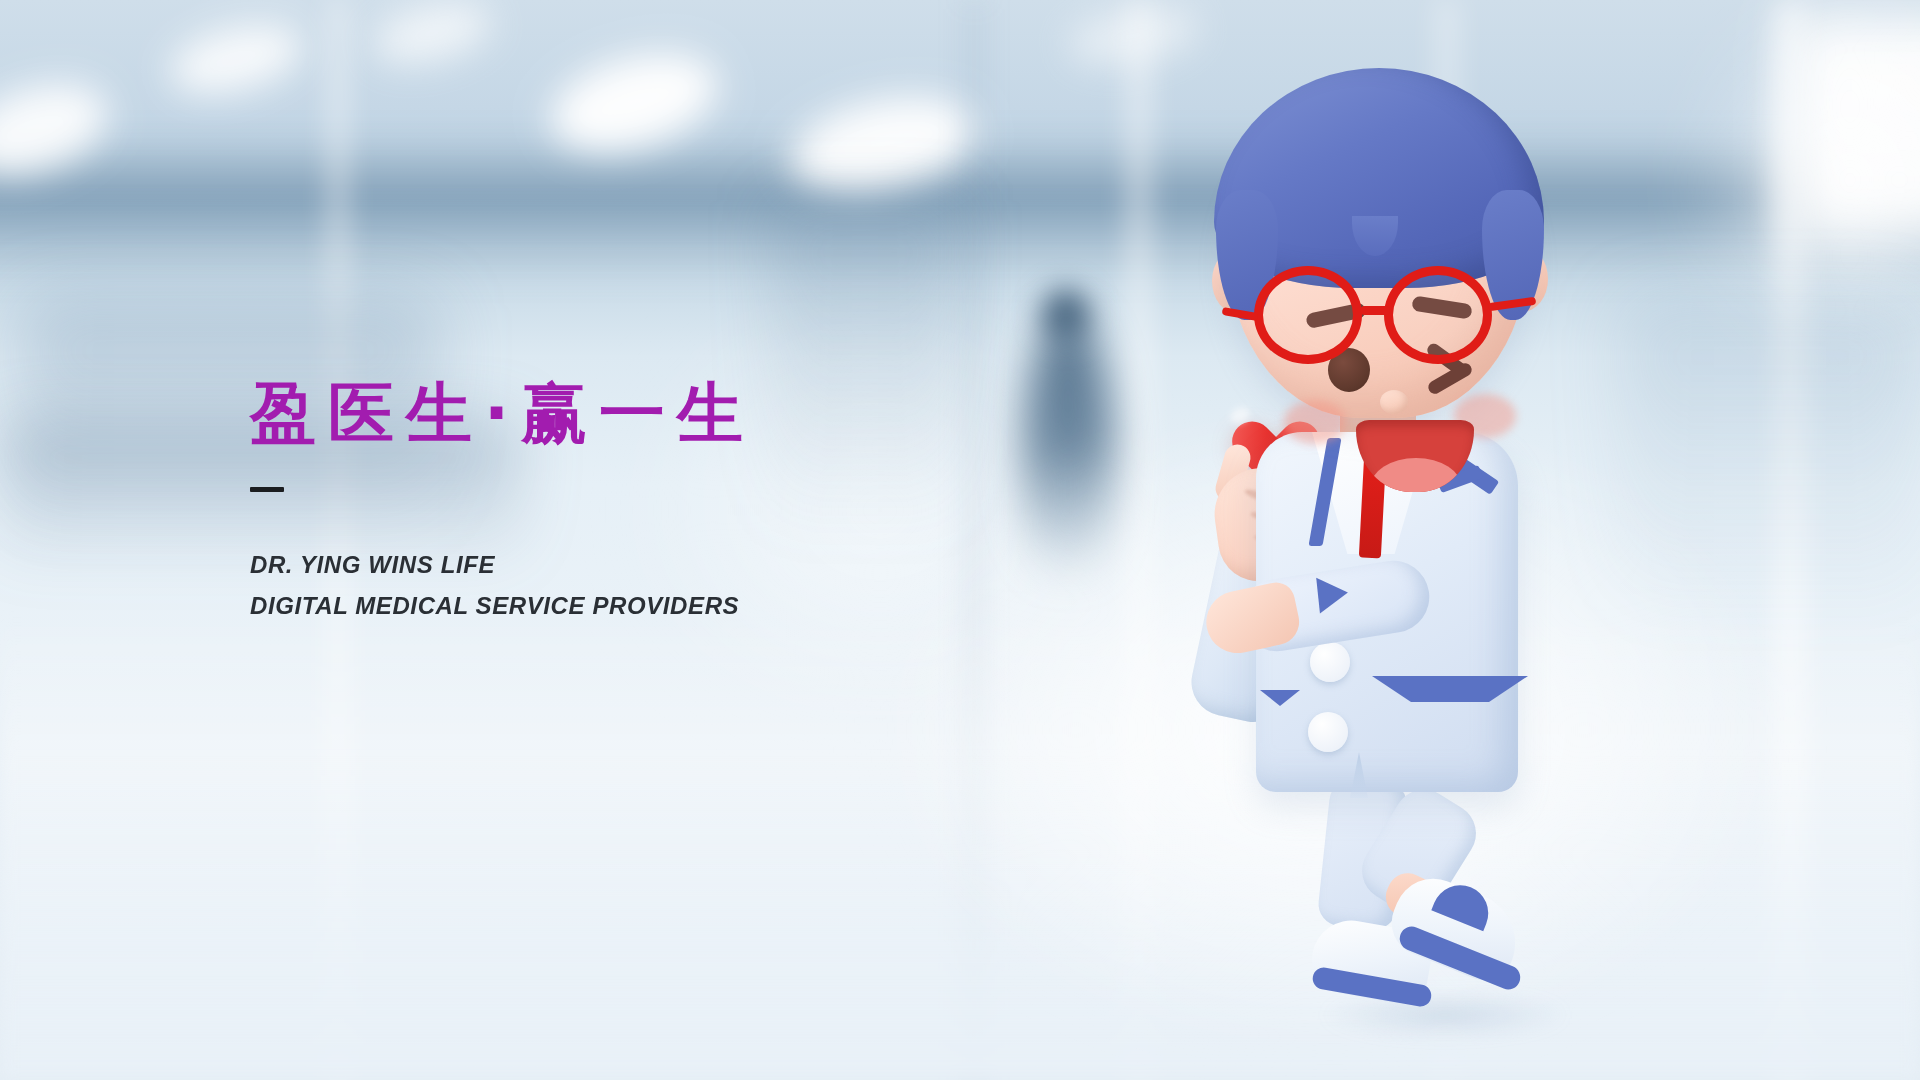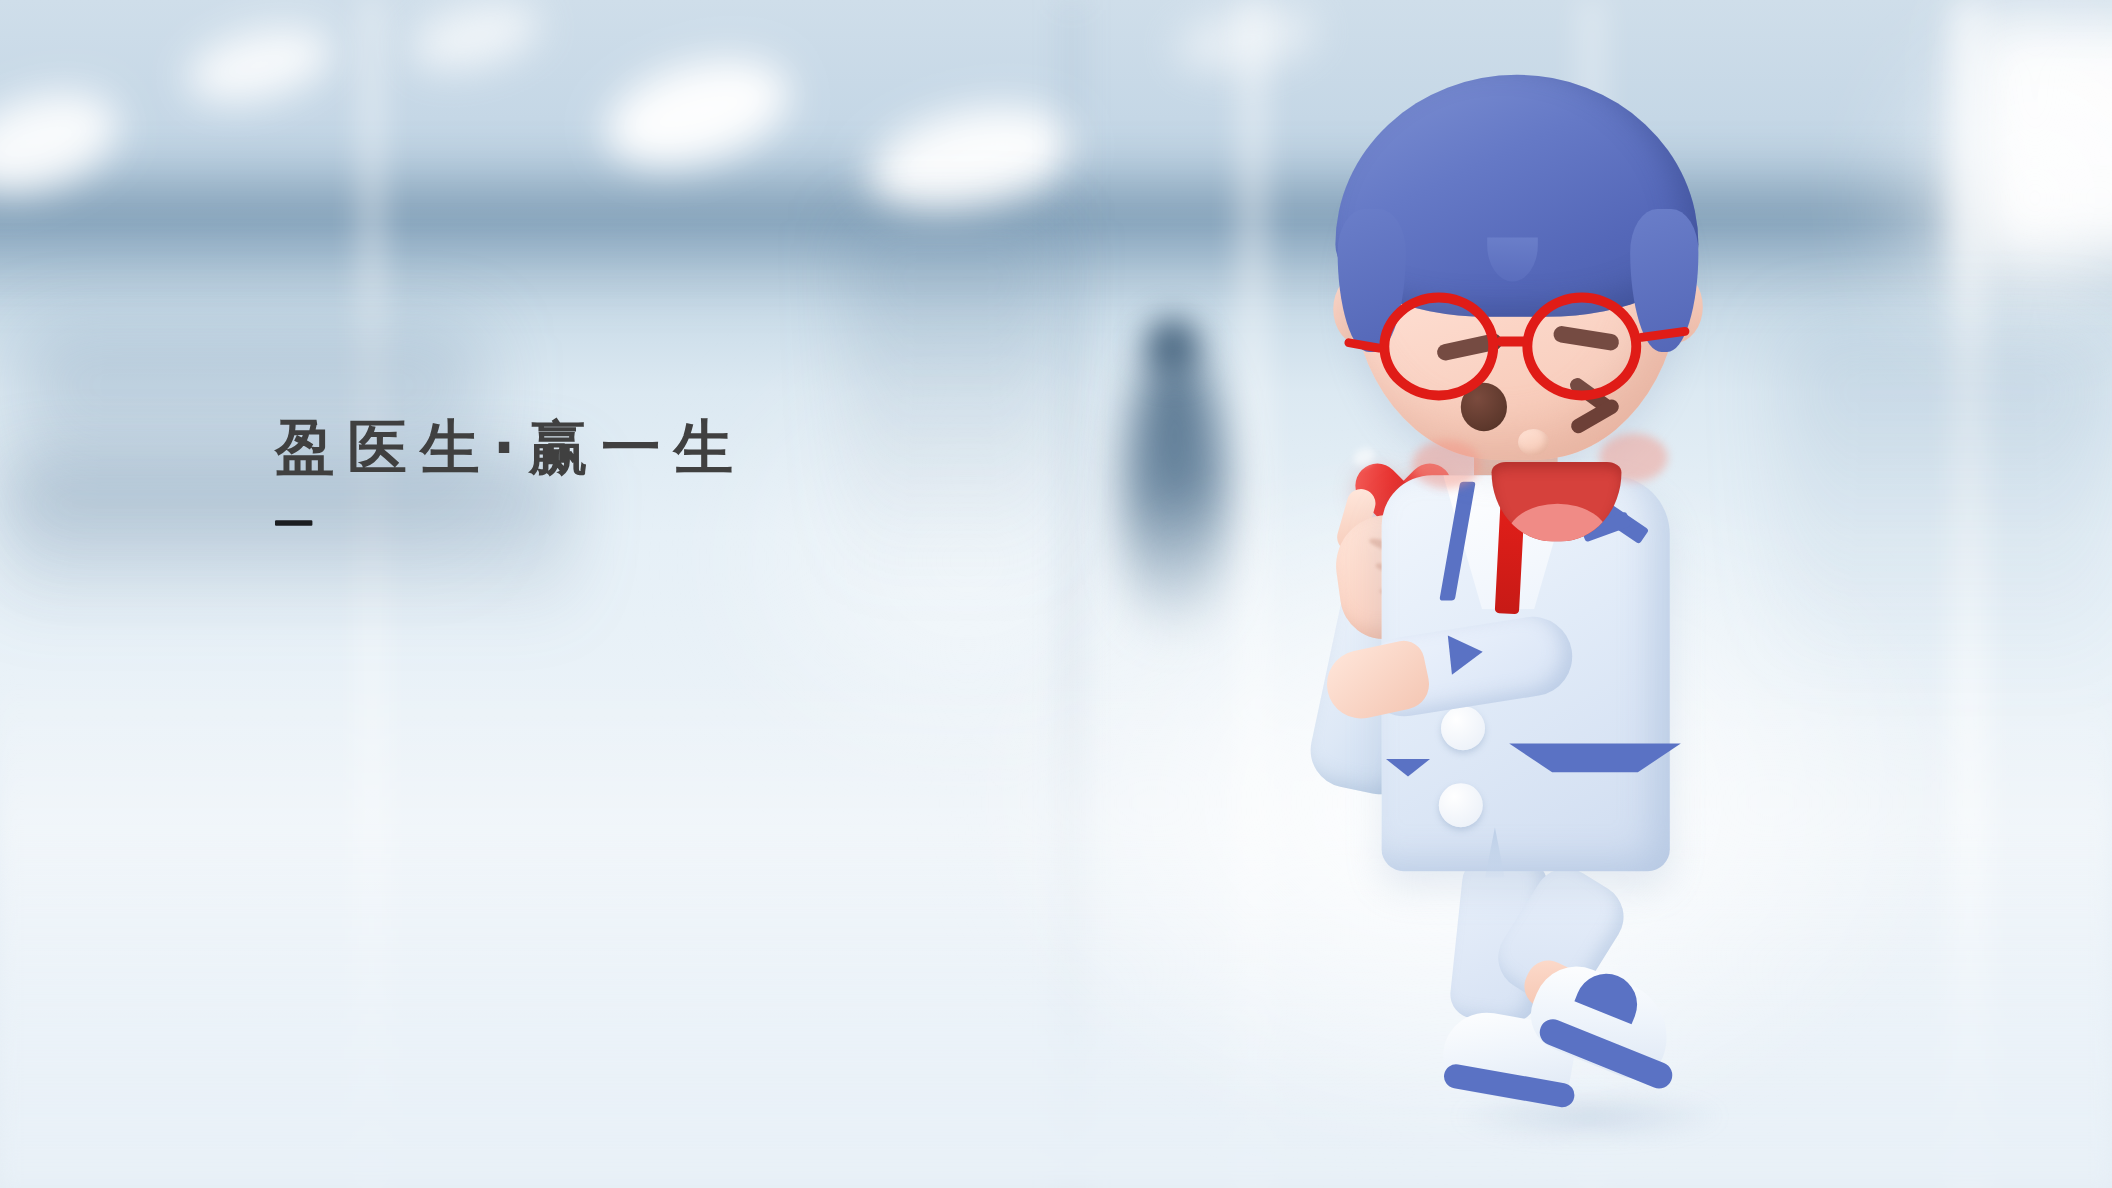--- a/index.html
+++ b/index.html
@@ -70,22 +70,22 @@
 
   
   .copy{position:absolute;left:250px;top:355px;width:760px;}
   .kicker{
     font-size:41px;line-height:1.1;letter-spacing:.5px;
     color:#17191c;font-weight:400;white-space:nowrap;
     font-family:"DejaVu Sans","Liberation Sans",sans-serif;
   }
   .headline{
     margin-top:22px;
-    font-size:54px;line-height:1.12;
-    color:#404040;font-weight:700;letter-spacing:12px;white-space:nowrap;
+    font-size:66px;line-height:1.12;
+    color:#a21caf;font-weight:700;letter-spacing:12px;white-space:nowrap;
     font-family:"DejaVu Sans","Liberation Sans",sans-serif;
   }
   .rule{
     margin-top:36px;
     width:34px;height:5px;background:#1b1d20;border-radius:1px;
   }
   .sub{
     margin-top:52px;
     font-style:italic;font-weight:700;
     font-size:24px;line-height:1.72;letter-spacing:.6px;
@@ -346,20 +346,24 @@
     <div class="person" style="left:1022px;top:318px;width:92px;height:265px;"></div>
     <div class="person-head" style="left:1042px;top:288px;width:48px;height:52px;"></div>
 
     <div class="floor"></div>
     <div class="floor-glow"></div>
   </div>
 
   <div class="copy">
     <div class="headline">盈医生·赢一生</div>
     <div class="rule"></div>
+    <div class="sub">
+      <div>DR. YING WINS LIFE</div>
+      <div>DIGITAL MEDICAL SERVICE PROVIDERS</div>
+    </div>
   </div>
 
   <div class="mascot">
 
     <div class="shadow-under"></div>
 
     <div class="heart"></div>
     <div class="heart-shine"></div>
     <div class="arm-up"></div>
     <div class="finger"></div>

